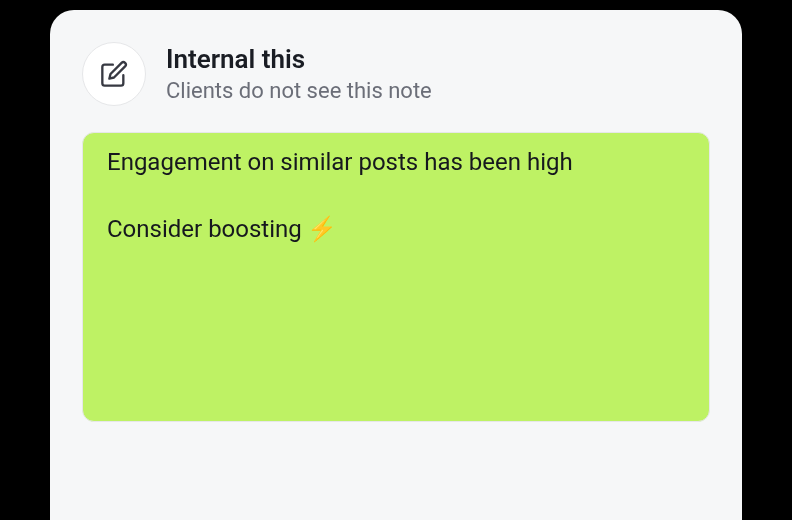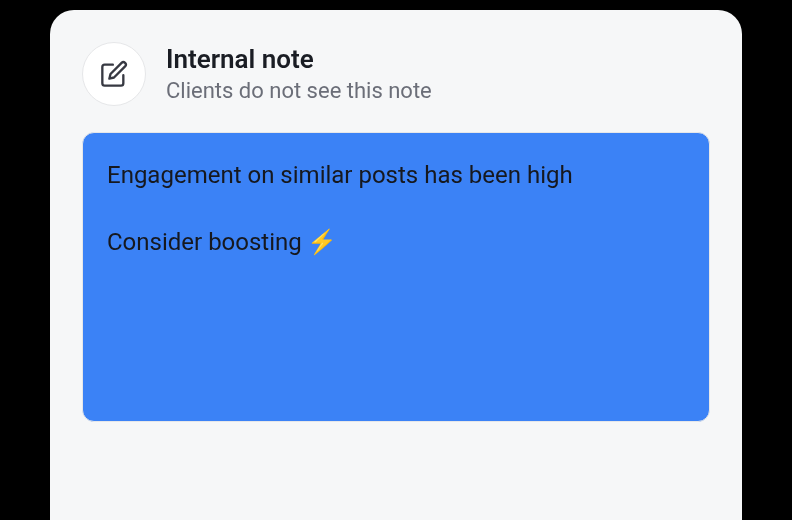--- a/index.html
+++ b/index.html
@@ -59,43 +59,43 @@
       color: #1a1d24;
       margin-bottom: 4px;
     }
     .subtitle {
       font-size: 22px;
       color: #6b6e78;
       font-weight: 400;
       text-align: right;
     }
     .note-box {
-      background: #3b82f6;
+      background: #bef264;
       border: 1px solid #e6e7e9;
       border-radius: 12px;
-      padding: 26px 24px;
+      padding: 13px 24px;
       min-height: 290px;
       font-size: 24px;
       color: #16181e;
       line-height: 1.4;
       white-space: pre-wrap;
     }
   </style>
 </head>
 <body>
 
 <div class="card">
   <div class="header">
     <div class="icon-circle">
       <svg viewBox="0 0 24 24">
         <path d="M11 4H4a2 2 0 0 0-2 2v14a2 2 0 0 0 2 2h14a2 2 0 0 0 2-2v-7"></path>
         <path d="M18.5 2.5a2.121 2.121 0 0 1 3 3L12 15l-4 1 1-4 9.5-9.5z"></path>
       </svg>
     </div>
     <div class="header-text">
-      <div class="title">Internal note</div>
+      <div class="title">Internal this</div>
       <div class="subtitle">Clients do not see this note</div>
     </div>
   </div>
   <div class="note-box">Engagement on similar posts has been high
 
 Consider boosting ⚡</div>
 </div>
 
 </body></html>

